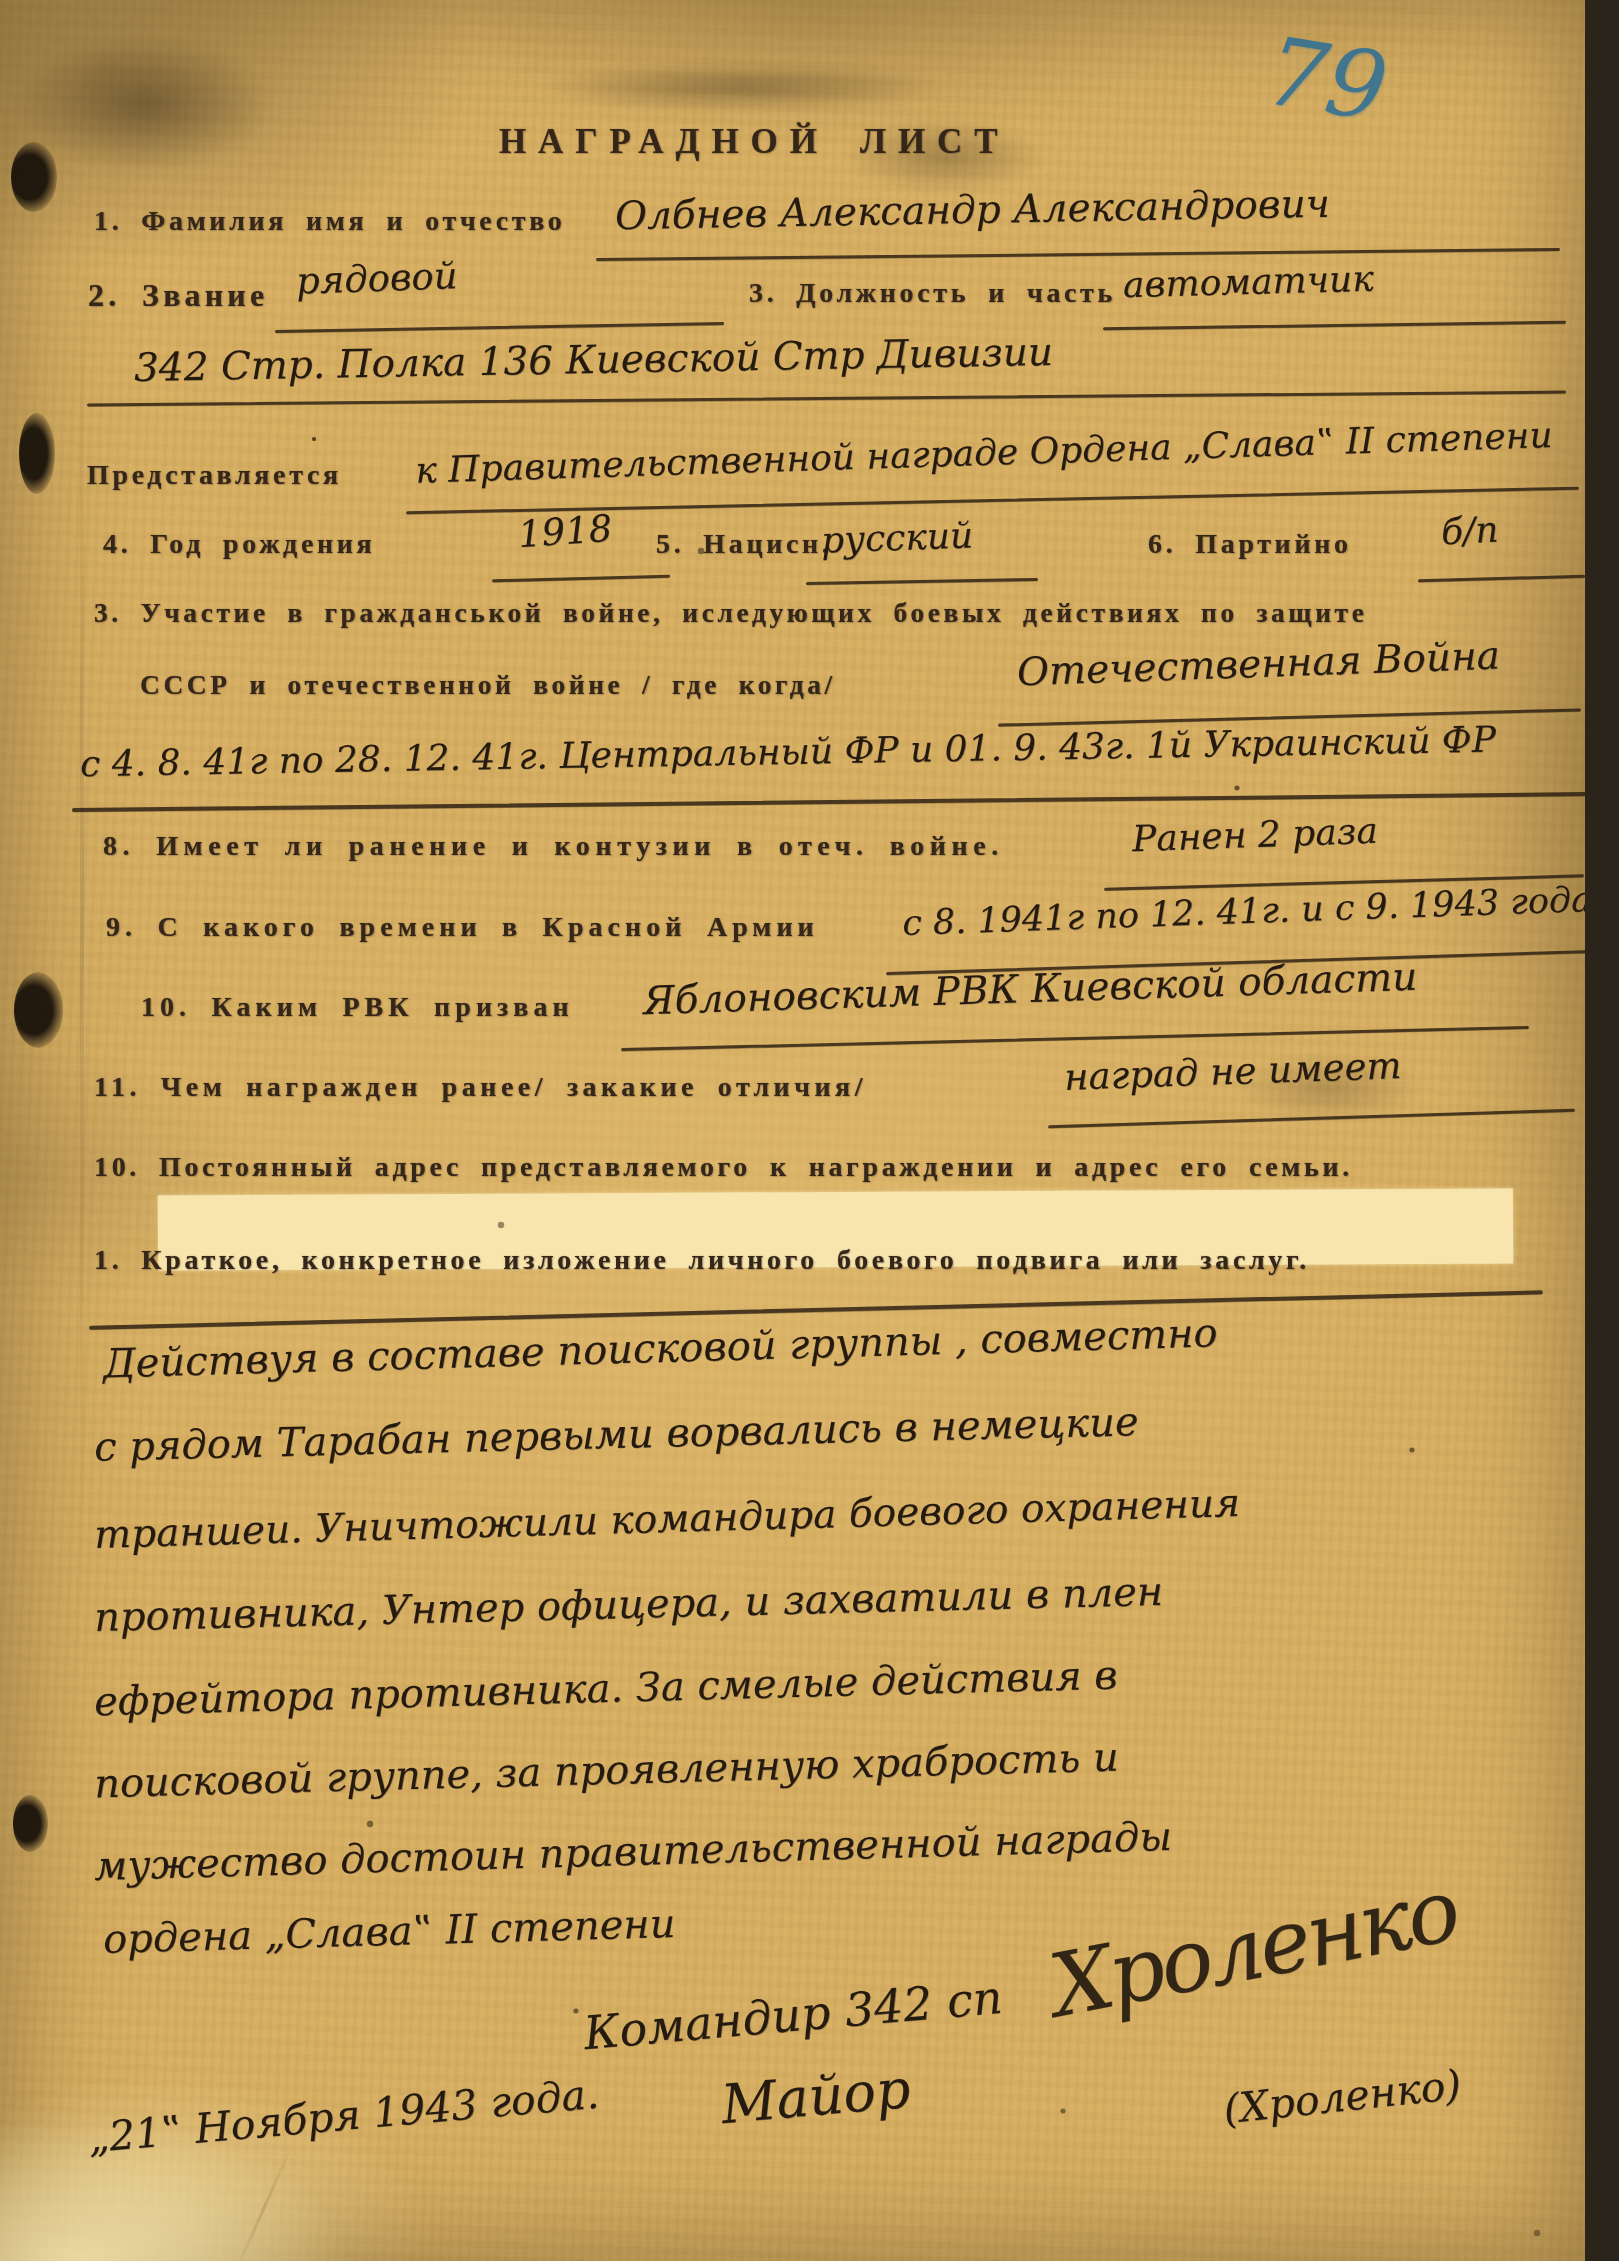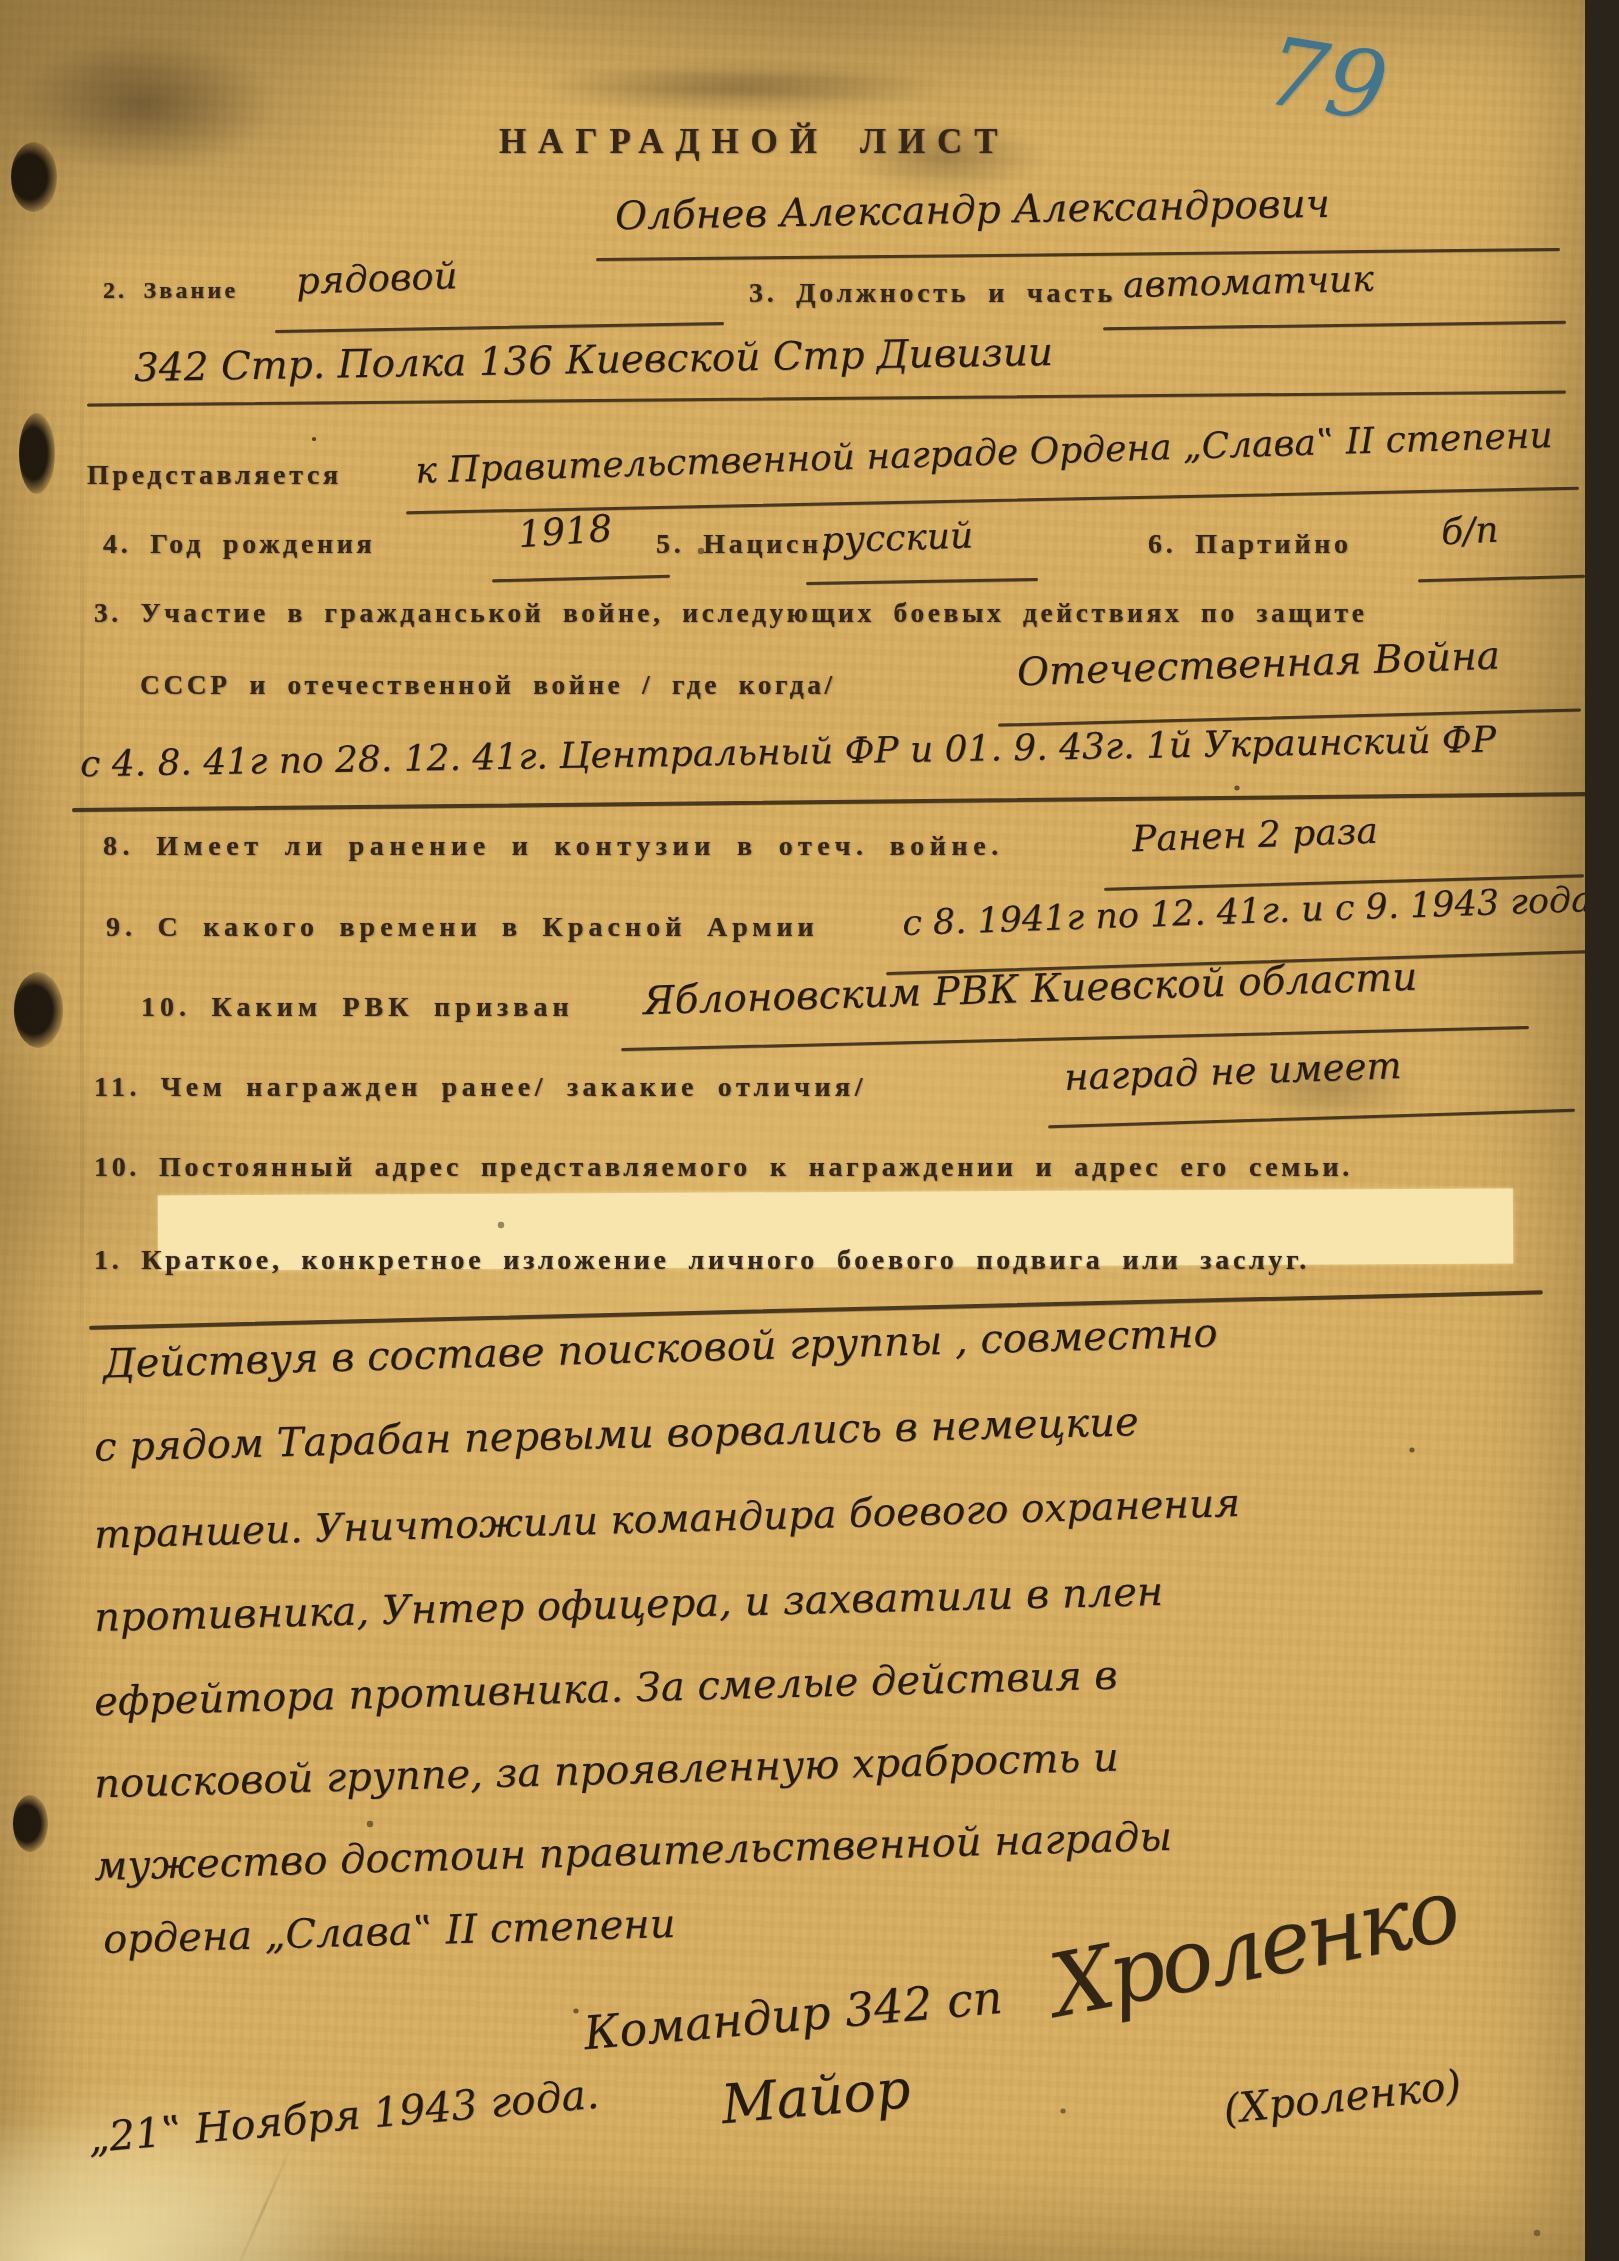--- a/index.html
+++ b/index.html
@@ -65,24 +65,25 @@
   <div class="abs crease" style="left:262px;top:2134px;width:3.1px;height:150px;transform:rotate(24deg);opacity:.6;"></div>
 
   <div class="abs blot" style="left:11.2px;top:142px;width:46px;height:70px;"></div>
   <div class="abs blot" style="left:18.7px;top:413px;width:36px;height:81px;"></div>
   <div class="abs blot" style="left:13.7px;top:972px;width:49px;height:76px;"></div>
   <div class="abs blot" style="left:12.5px;top:1795px;width:35px;height:57px;"></div>
 
   <div class="abs typed" style="left:499px;top:122px;font-size:35px;letter-spacing:.34em;">НАГРАДНОЙ  ЛИСТ</div>
   <div class="abs hand" style="left:1267px;top:25px;font-size:94px;color:#2f6f95;opacity:.88;transform:rotate(9deg);text-shadow:1.2px 1.2px 1.9px rgba(47,111,149,.35);">79</div>
 
+  <div class="abs typed" style="left:94px;top:205px;font-size:28px;">1. Фамилия имя и отчество</div>
   <div class="abs hand" style="left:615px;top:187px;font-size:39px;transform:rotate(-1deg);">Олбнев  Александр  Александрович</div>
   <div class="abs underline" style="left:596px;top:253px;width:964px;transform:rotate(-.6deg);"></div>
 
-  <div class="abs typed" style="left:103px;top:277px;font-size:24px;">2. Звание</div>
+  <div class="abs typed" style="left:88px;top:277px;font-size:32px;">2. Звание</div>
   <div class="abs hand" style="left:296px;top:257px;font-size:37px;transform:rotate(-2deg);">рядовой</div>
   <div class="abs underline" style="left:275px;top:326px;width:449px;transform:rotate(-1deg);"></div>
   <div class="abs typed" style="left:749px;top:277px;font-size:28px;">3. Должность и часть</div>
   <div class="abs hand" style="left:1123px;top:261px;font-size:36px;transform:rotate(-1.5deg);">автоматчик</div>
   <div class="abs underline" style="left:1103px;top:324px;width:463px;transform:rotate(-.8deg);"></div>
 
   <div class="abs hand" style="left:134px;top:337px;font-size:39px;transform:rotate(-1deg);">342 Стр. Полка  136 Киевской  Стр  Дивизии</div>
   <div class="abs underline" style="left:87px;top:397px;width:1479px;height:3.1px;transform:rotate(-.5deg);"></div>
 
   <div class="abs typed" style="left:87px;top:459px;font-size:28px;">Представляется</div>

